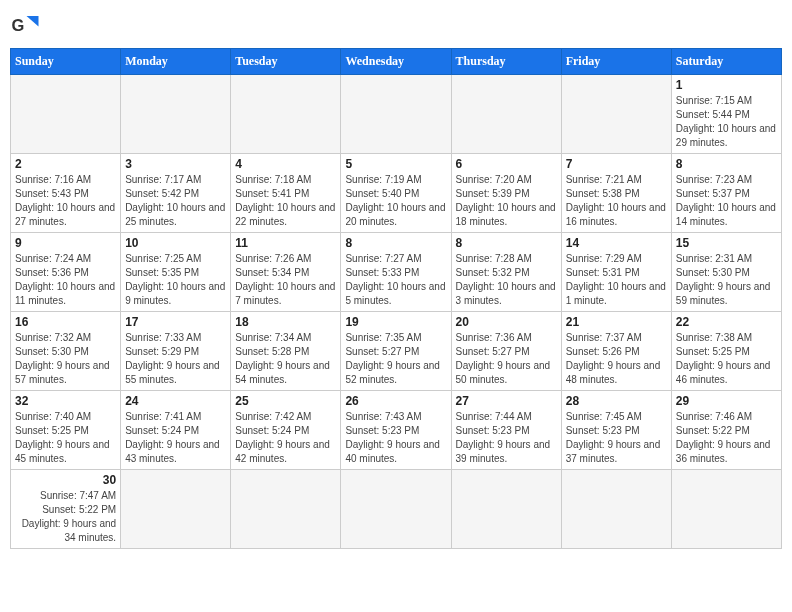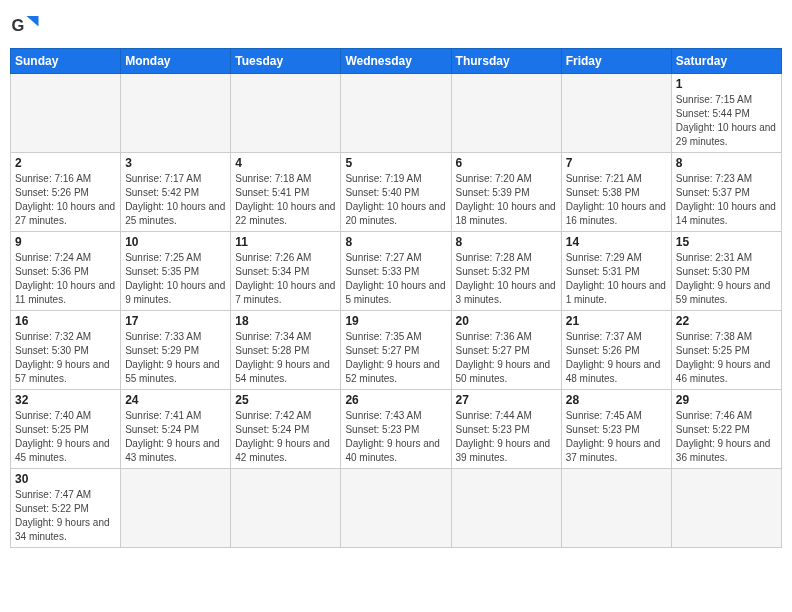--- a/index.html
+++ b/index.html
@@ -59,20 +59,21 @@
       table-layout: fixed;
     }
     .calendar th {
       background: #1a73e8;
       color: #fff;
       font-size: 12px;
       font-weight: bold;
       padding: 5px 4px;
       text-align: left;
       border: 1px solid #1565c0;
+      font-family: Liberation Serif, serif;
     }
     .calendar td {
       border: 1px solid #ccc;
       vertical-align: top;
       padding: 3px 4px;
       font-size: 9.5px;
       color: #333;
       height: 78px;
       background: #fff;
     }
@@ -86,20 +87,21 @@
       display: block;
       margin-bottom: 2px;
     }
     .day-info {
       font-size: 10px;
       color: #444;
       line-height: 1.4;
     }
     .last-row td {
       height: 60px;
+      text-align: right;
     }
   </style>
 </head>
 <body>
 
 <div class="page">
   <div class="header">
     <div class="logo">
       <svg class="logo-shape" viewBox="0 0 40 40">
         <text x="2" y="28" font-size="22" font-weight="bold" fill="#333">G</text>
@@ -140,21 +142,21 @@
             <div class="day-info">Sunrise: 7:15 AM
 Sunset: 5:44 PM
 Daylight: 10 hours
 and 29 minutes.</div>
           </td>
         </tr>
         <tr>
           <td>
             <span class="day-number">2</span>
             <div class="day-info">Sunrise: 7:16 AM
-Sunset: 5:26 PM
+Sunset: 5:43 PM
 Daylight: 10 hours
 and 27 minutes.</div>
           </td>
           <td>
             <span class="day-number">3</span>
             <div class="day-info">Sunrise: 7:17 AM
 Sunset: 5:42 PM
 Daylight: 10 hours
 and 25 minutes.</div>
           </td>

